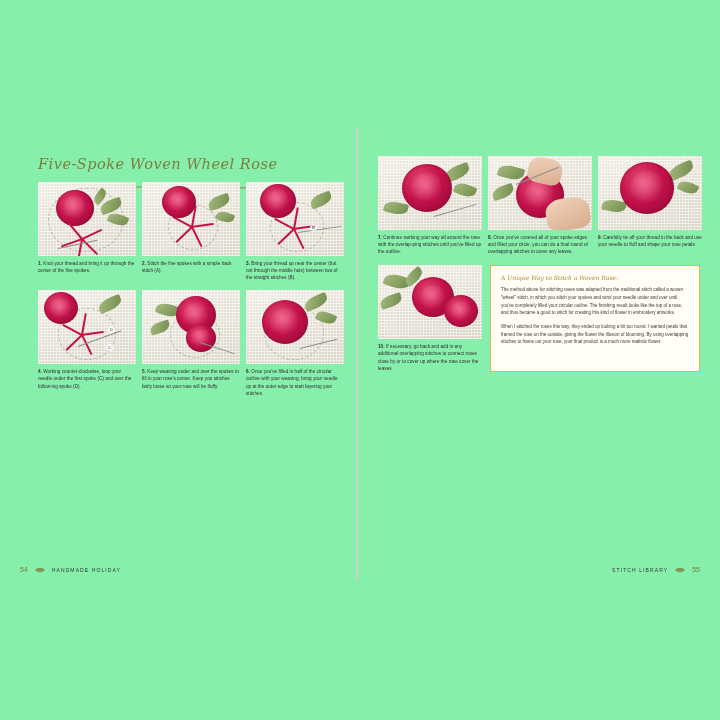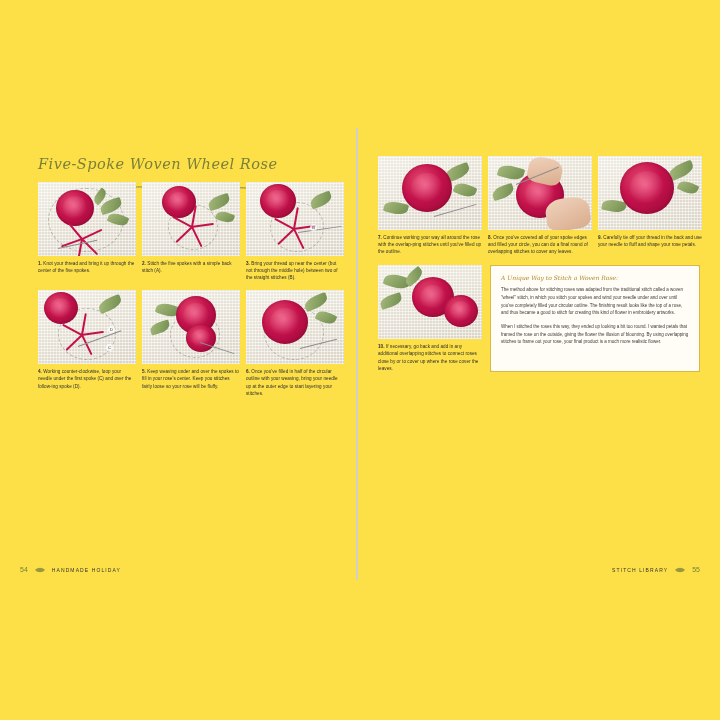--- a/index.html
+++ b/index.html
@@ -9,21 +9,21 @@
     width: 720px;
     height: 720px;
     overflow: hidden;
     font-family: "Liberation Sans", sans-serif;
   }
 
   #page {
     position: relative;
     width: 720px;
     height: 720px;
-    background: #fde047;
+    background: #86efac;
   }
 
   
   .spread {
     position: absolute;
     left: 0;
     top: 128px;
     width: 720px;
     height: 452px;
     display: flex;

